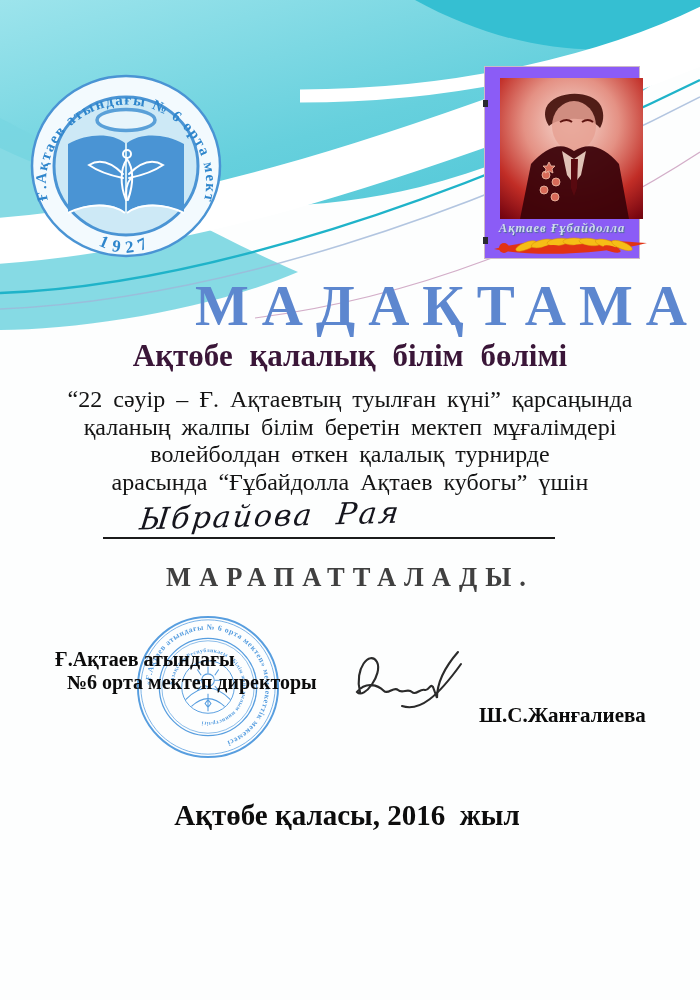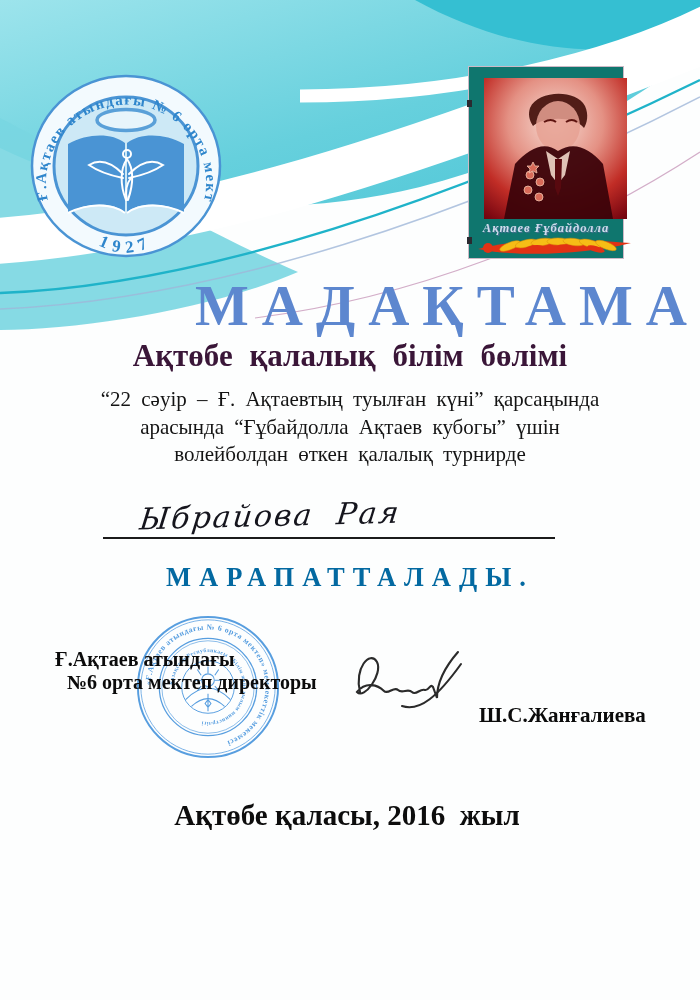--- a/index.html
+++ b/index.html
@@ -2,40 +2,40 @@
 <html><head>
 <meta charset="utf-8">
 <style>
   html,body{margin:0;padding:0;}
   body{width:700px;height:1000px;background:#ffffff;position:relative;overflow:hidden;
        font-family:"Liberation Serif", serif;}
   .abs{position:absolute;}
   .page{width:700px;height:1000px;position:relative;background:#fdfefe;}
   .waves{left:0;top:0;}
   .logo{left:28px;top:72px;}
-  .photo-card{left:468px;top:66px;width:156px;height:193px;background:#0f766e;
+  .photo-card{left:484px;top:66px;width:156px;height:193px;background:#8b5cf6;
               border:1px solid #cdb9c6;box-sizing:border-box;}
   .photo-frame{position:absolute;left:15px;top:11px;}
   .photo-caption{position:absolute;left:0;top:154px;width:100%;text-align:center;
                  font-style:italic;font-weight:bold;font-size:12.5px;color:#cfdcec;
                  text-shadow:1px 1px 1px #4e6f94;letter-spacing:1px;}
   .laurel{position:absolute;left:7px;top:168px;}
   .tape-mark{position:absolute;width:5px;height:7px;background:#2a2a30;left:-2px;}
   .title{left:0;top:277px;width:100%;text-align:right;color:#5d87cf;font-weight:bold;
          font-size:57px;letter-spacing:13px;line-height:1;}
   .subtitle{left:0;top:338px;width:100%;text-align:center;color:#3a1638;font-weight:bold;
             font-size:31px;word-spacing:9px;}
-  .body-text{left:0;top:386px;width:100%;text-align:center;color:#141414;font-size:21px;
+  .body-text{left:0;top:386px;width:100%;text-align:center;color:#141414;font-size:24px;
              line-height:27.5px;word-spacing:5px;}
   .award-line b{font-weight:bold;}
   .recipient{left:140px;top:498px;font-family:"DejaVu Serif", serif;font-style:italic;
              font-size:30px;color:#15151d;transform:rotate(-1.5deg) skewX(-8deg);
              letter-spacing:2px;white-space:pre;}
   .name-underline{left:103px;top:537px;width:452px;height:0;border-top:2px solid #1b1b1b;}
-  .award-word{left:0;top:562px;width:100%;text-align:center;color:#0369a1;font-weight:bold;
+  .award-word{left:0;top:562px;width:100%;text-align:center;color:#404040;font-weight:bold;
               font-size:26.5px;letter-spacing:8px;}
   .stamp{left:135px;top:612px;opacity:0.92;}
   .director{left:55px;top:648px;font-size:20px;font-weight:bold;color:#0b0b0b;line-height:23px;}
   .director .l2{padding-left:12px;}
   .signature{left:340px;top:640px;}
   .signer-name{left:479px;top:671px;font-size:21px;font-weight:bold;color:#0b0b0b;margin-top:32px;}
   .footer{left:0;top:799px;width:694px;text-align:center;font-size:29px;font-weight:bold;
           color:#0d0d0d;white-space:pre;}
 </style>
 </head>
@@ -136,22 +136,23 @@
         <ellipse cx="120" cy="14" rx="9" ry="2.8" transform="rotate(16 120 14)"></ellipse>
       </g>
     </svg>
   </div>
 
   <div class="abs title">МАДАҚТАМА</div>
   <div class="abs subtitle">Ақтөбе қалалық білім бөлімі</div>
 
   <div class="abs body-text">
     <div>“22 сәуір – Ғ. Ақтаевтың туылған күні” қарсаңында</div>
+    <div>қаланың жалпы білім беретін мектеп мұғалімдері</div>
+    <div>волейболдан өткен қалалық турнирде</div>
     <div>арасында “Ғұбайдолла Ақтаев кубогы” үшін</div>
-    <div>волейболдан өткен қалалық турнирде</div>
   </div>
 
   <div class="abs recipient">Ыбрайова  Рая</div>
   <div class="abs name-underline"></div>
 
   <div class="abs award-word">МАРАПАТТАЛАДЫ.</div>
 
   <svg class="abs stamp" width="146" height="150" viewBox="0 0 150 150">
     <defs>
       <path id="stampOuter" d="M16,75 A59,59 0 1 1 134,75 A59,59 0 1 1 16,75" fill="none"></path>

